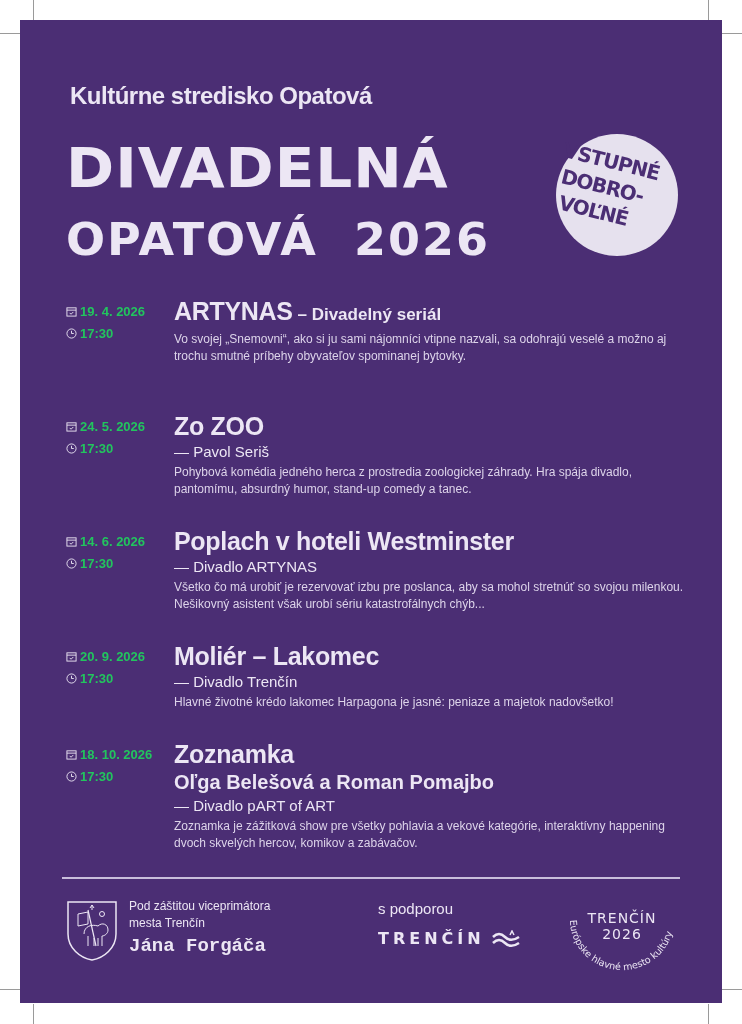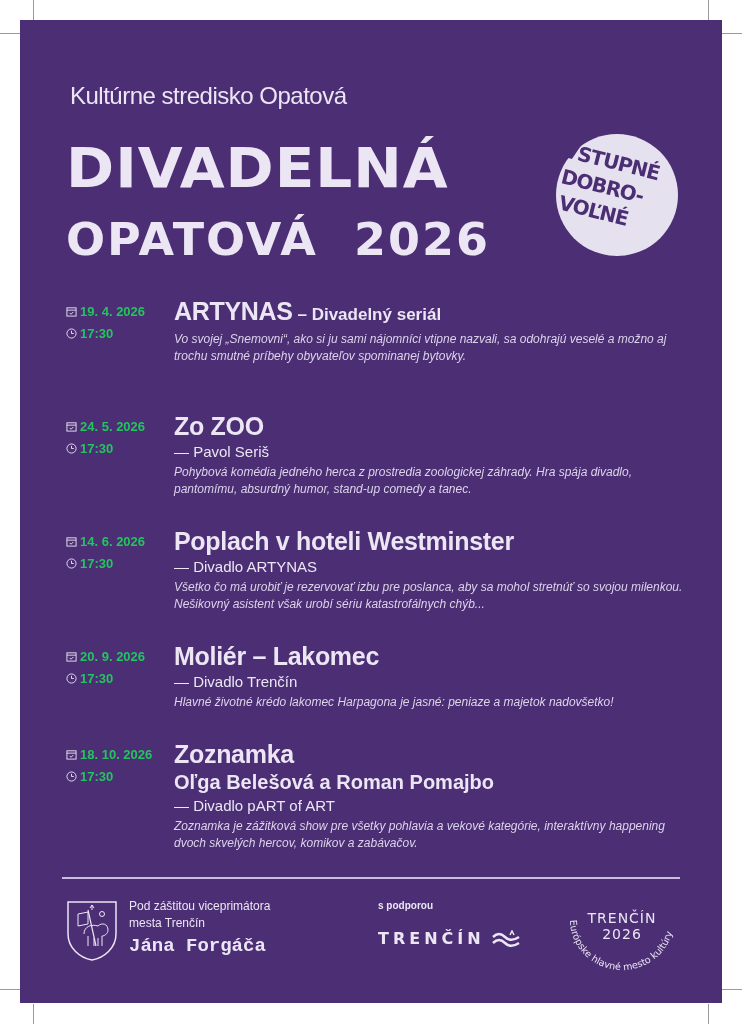--- a/index.html
+++ b/index.html
@@ -10,21 +10,21 @@
     .crop.v { width: 1px; height: 20px; }
     .crop.h { width: 20px; height: 1px; }
 
     .poster {
       position: absolute; left: 20px; top: 20px; width: 702px; height: 983px;
       background: #4b2e74; color: #ece6f4;
     }
 
     .venue {
       position: absolute; left: 50px; top: 62px;
-      font-family: "Liberation Sans", sans-serif; font-weight: normal;
+      font-family: "Liberation Sans", sans-serif; font-weight: bold;
       font-size: 24px; letter-spacing: -0.5px; color: #ece6f4;
     }
     .title {
       position: absolute; left: 46px;
       font-family: "DejaVu Sans", sans-serif; font-weight: bold;
       font-size: 58px; letter-spacing: 1px; color: #ece6f4; line-height: 1;
       transform: scaleY(0.95); transform-origin: left top;
     }
     .title.l1 { top: 120px; }
     .title.l2 { top: 198px; font-size: 46px; letter-spacing: 2px; }
@@ -48,31 +48,31 @@
     .events { position: absolute; left: 0; top: 0; width: 100%; }
     .event { position: absolute; left: 46px; width: 620px; }
     .when { position: absolute; left: 0; top: 4px; width: 100px; }
     .when-row { display: flex; align-items: center; height: 22px; font-weight: bold; font-size: 13px; color: #22c55e; }
     .when-row svg { width: 11px; height: 11px; margin-right: 3px; flex: none; }
     .what { position: absolute; left: 108px; top: 0; width: 520px; }
     .ev-title { font-family: "Liberation Sans", sans-serif; font-weight: bold; font-size: 25px; line-height: 30px; color: #ece6f4; white-space: nowrap; letter-spacing: -0.3px; }
     .ev-title .sub { font-size: 17px; letter-spacing: 0; }
     .ev-subtitle { font-weight: bold; font-size: 20px; line-height: 26px; color: #ece6f4; white-space: nowrap; }
     .ev-company { font-size: 15px; line-height: 22px; color: #ece6f4; font-weight: normal; white-space: nowrap; }
-    .ev-desc { font-size: 12px; line-height: 17px; color: #ddd4ea; margin-top: 1px; width: 520px; font-style: italic; }
+    .ev-desc { font-size: 12px; line-height: 17px; color: #ddd4ea; margin-top: 1px; width: 520px; }
 
     .divider { position: absolute; left: 42px; top: 857px; width: 618px; height: 2px; background: #c9bedc; }
 
     .footer-left { position: absolute; left: 46px; top: 878px; }
     .coat { position: absolute; left: 0; top: 2px; width: 52px; height: 62px; }
     .patron { position: absolute; left: 63px; top: 0; width: 220px; }
     .patron .l { font-size: 12px; line-height: 17px; color: #ece6f4; white-space: nowrap; }
     .patron .name { font-weight: bold; font-size: 19px; line-height: 24px; color: #ece6f4; white-space: nowrap; margin-top: 2px; font-family: Liberation Mono, monospace; }
 
-    .support { position: absolute; left: 358px; top: 880px; font-size: 10px; font-weight: bold; color: #ece6f4; }
+    .support { position: absolute; left: 358px; top: 880px; font-size: 15px; font-weight: normal; color: #ece6f4; }
     .trencin { position: absolute; left: 358px; top: 909px; display: flex; align-items: center; }
     .trencin .word { font-family: "DejaVu Sans", sans-serif; font-weight: bold; font-size: 16px; letter-spacing: 4px; color: #ece6f4; }
     .trencin svg { margin-left: 6px; }
 
     .ecoc { position: absolute; left: 542px; top: 888px; width: 120px; height: 80px; }
     .ecoc-top { position: absolute; left: 0; top: 2px; width: 120px; text-align: center; font-family: "DejaVu Sans", sans-serif; font-size: 14px; line-height: 16px; color: #ece6f4; letter-spacing: 1px; }
   </style>
 </head>
 <body>
 

